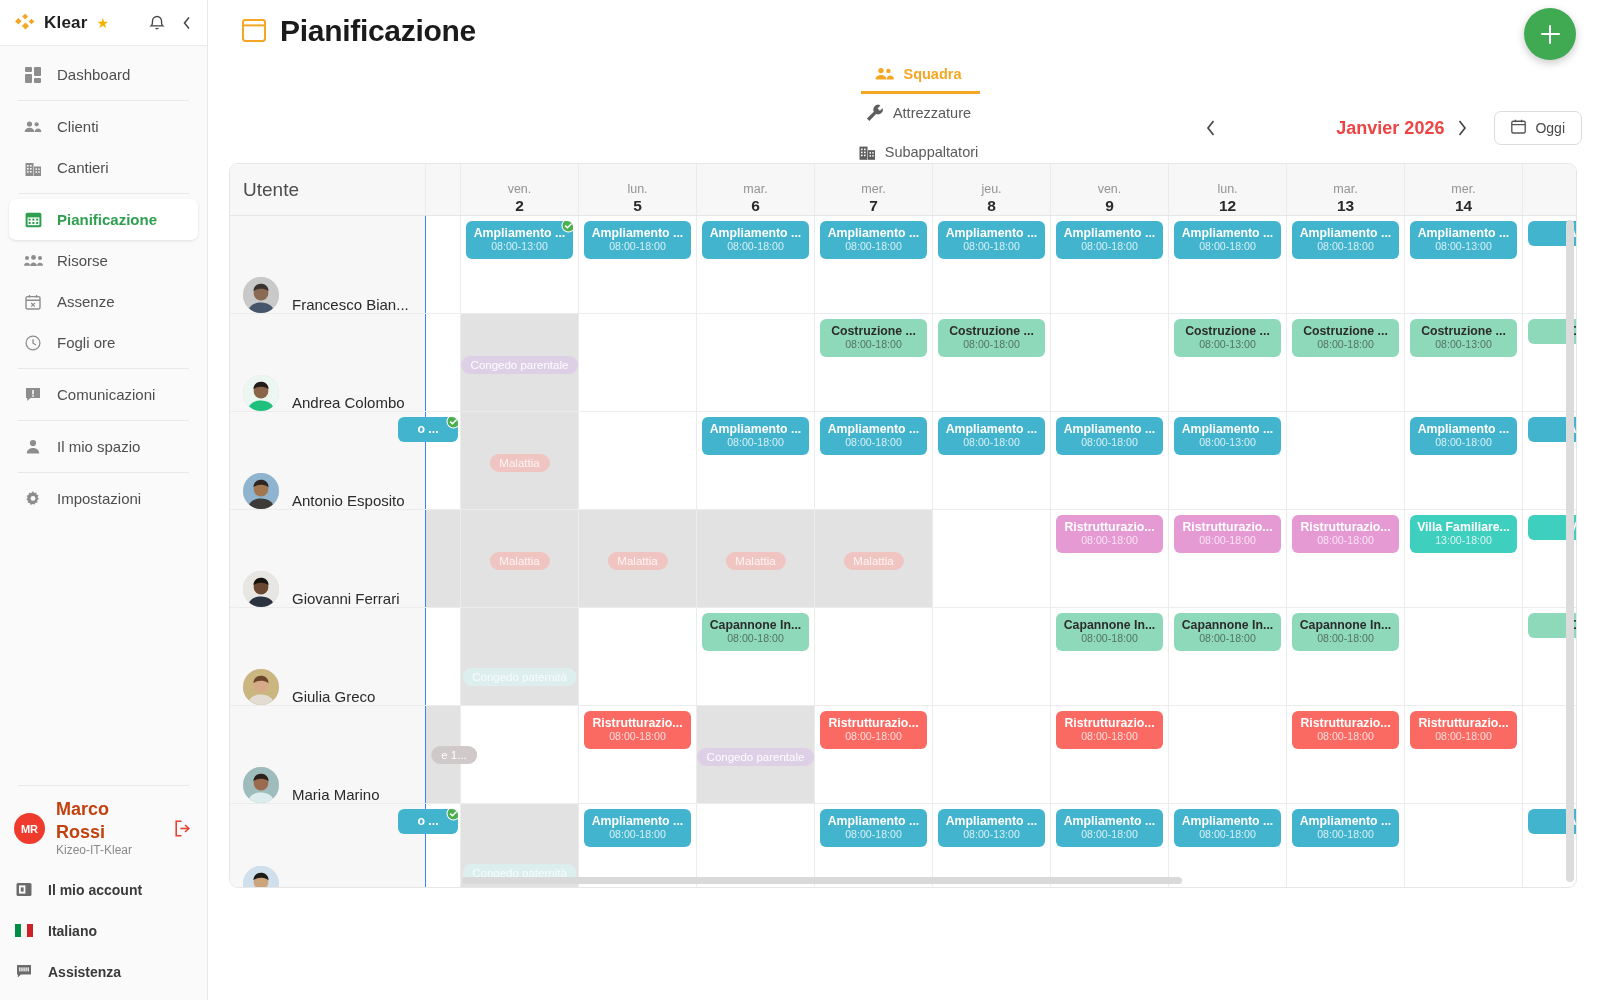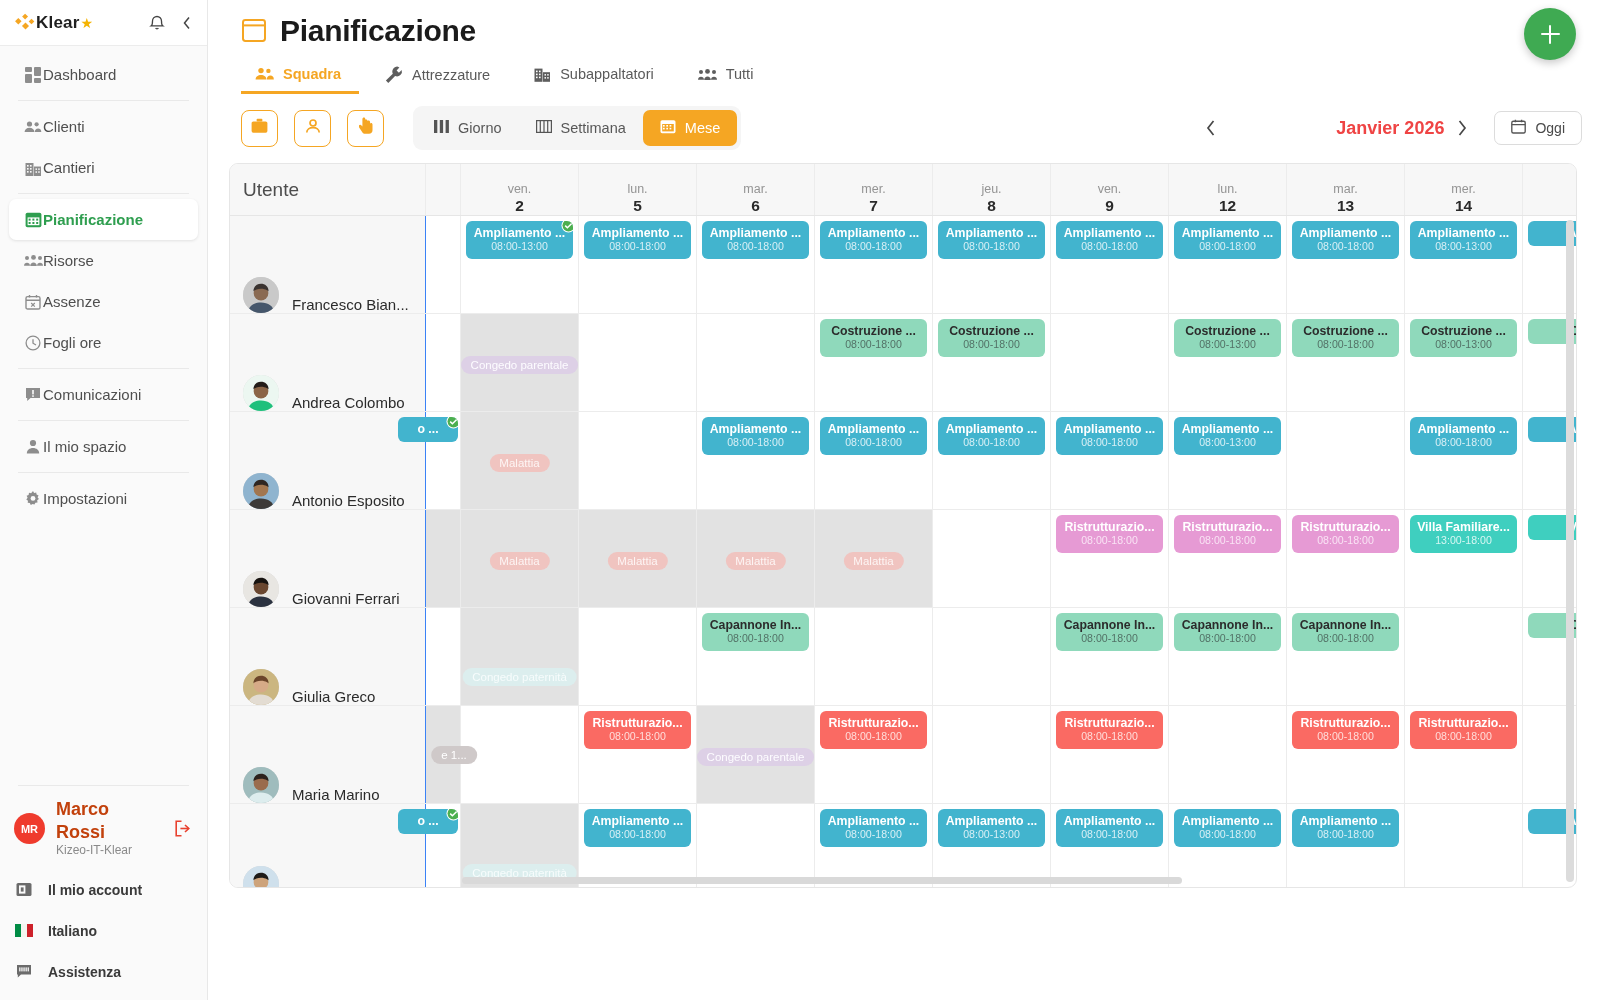--- a/index.html
+++ b/index.html
@@ -13,32 +13,32 @@
 
   
   .sidebar {
     width: 208px; height: 1000px; flex: 0 0 208px;
     background: #fafafa;
     border-right: 1px solid #e8e8e8;
     display: flex; flex-direction: column;
     position: relative;
   }
   .sb-top {
-    height: 46px; display: flex; align-items: center; 
+    height: 46px; display: flex; align-items: center; gap: 8px;
     padding: 12px 14px; border-bottom: 1px solid #ececec; background: #fff;
   }
   .logo-mark { width: 22px; height: 22px; position: relative; flex: 0 0 22px; }
   .brand { font-size: 17px; font-weight: bold; color: #1f1f1f; letter-spacing: .2px; }
   .star { color: #f5b301; font-size: 14px; margin-left: 1px; }
   .sb-top-right { margin-left: auto; display: flex; align-items: center; gap: 16px; }
   .bell, .collapse { color: #4a4a4a; display:flex; align-items:center; }
 
   .nav { padding: 8px 0 0 0; flex: 0 0 auto; }
   .nav-item {
-    display: flex; align-items: center; 
+    display: flex; align-items: center; gap: 14px;
     height: 41px; padding: 0 16px 0 14px; margin: 0 9px;
     font-size: 15px; color: #4f4f4f; border-radius: 7px; cursor: pointer;
   }
   .nav-item .ico { width: 20px; flex: 0 0 20px; display:flex; align-items:center; justify-content:center; color:#8d8d8d; }
   .nav-item.active {
     background: #ffffff; color: #2e9e4f; font-weight: bold;
     box-shadow: 0 1px 3px rgba(0,0,0,.10);
   }
   .nav-item.active .ico { color: #2e9e4f; }
   .nav-sep { height: 1px; background: #e9e9e9; margin: 5px 18px; }
@@ -61,21 +61,21 @@
   .foot-item .ico { width:20px; flex:0 0 20px; display:flex; align-items:center; justify-content:center; color:#6b6b6b;}
   .flag { width: 19px; height: 13px; display:flex; border:0; }
   .flag i { display:block; width:33.34%; height:100%; }
   .flag .g{background:#008c45}.flag .w{background:#f4f5f0}.flag .r{background:#cd212a}
 
   
   .main { flex: 1 1 auto; position: relative; background: #fff; }
   .page-title-row { display: flex; align-items: center; gap: 13px; padding: 14px 0 0 33px; }
   .page-title { font-size: 30px; font-weight: bold; color: #1b1b1b; letter-spacing: -.3px; }
 
-  .tabs { display:flex; align-items:flex-start; gap: 12px; padding: 12px 0 0 33px; }
+  .tabs { display:flex; align-items:center; gap: 4px; padding: 12px 0 0 33px; flex-direction: column; }
   .tab {
     display:flex; align-items:center; gap:9px; padding: 6px 18px 9px 14px;
     font-size: 14.5px; color:#5a5a5a; cursor:pointer; border-bottom: 3px solid transparent;
   }
   .tab .ico { display:flex; align-items:center; color:#5e5e5e;}
   .tab.active { color:#f5a623; border-bottom-color:#f5a623; font-weight:bold; }
   .tab.active .ico { color:#f5a623; }
 
   .toolbar { display:flex; align-items:center; padding: 10px 0 0 33px; gap: 16px; }
   .sq-btn {

